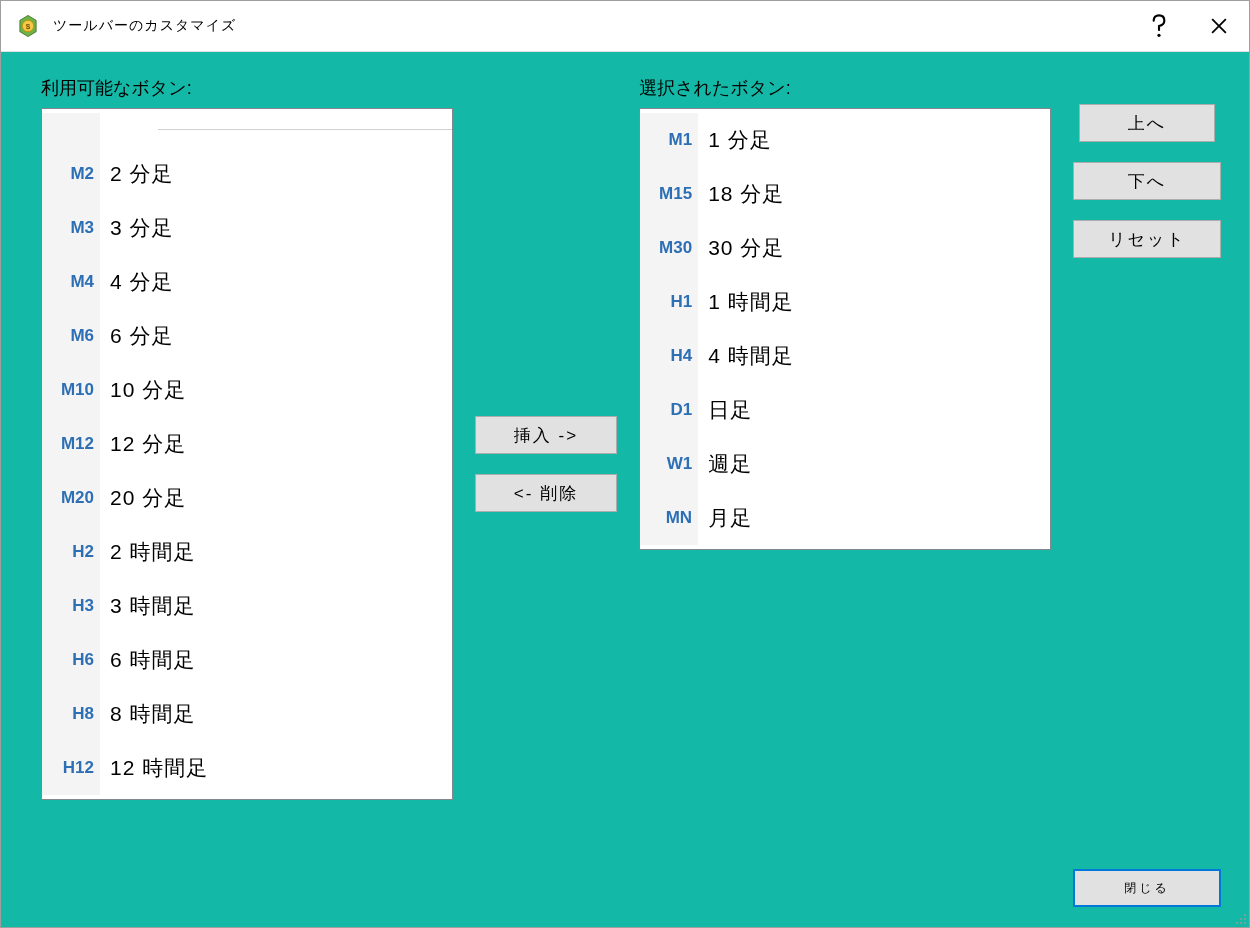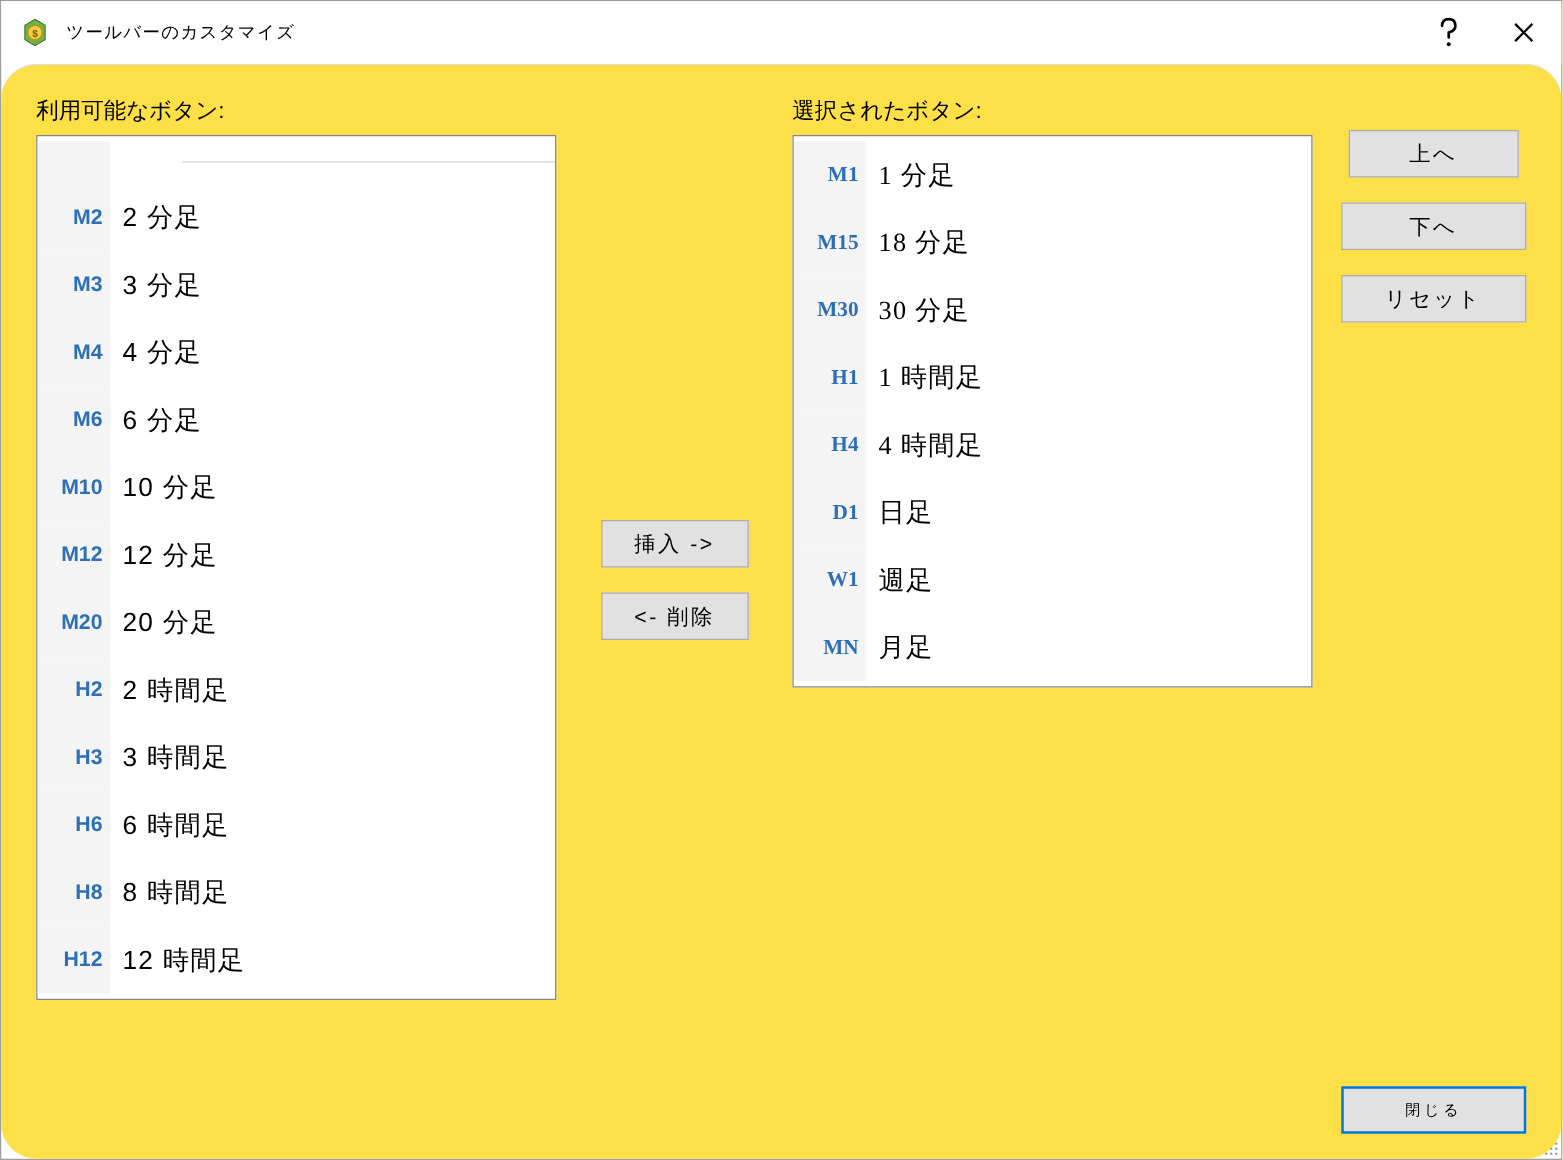--- a/index.html
+++ b/index.html
@@ -42,25 +42,24 @@
     height: 50px;
     display:flex;
     align-items:center;
     justify-content:center;
     background:transparent;
     border:none;
     cursor:pointer;
   }
   .client {
     flex:1;
-    background:#fde047;
+    background:#14b8a6;
     border-top:1px solid #e0e0e0;
     position:relative;
-    padding: 24px 28px 18px 28px;
-    border-radius: 28px;
+    padding: 24px 28px 18px 40px;
   }
   .cols {
     display:flex;
     align-items:flex-start;
     height:100%;
   }
   .col-list {
     display:flex;
     flex-direction:column;
   }
@@ -71,21 +70,21 @@
     margin-bottom:8px;
   }
   .listbox {
     flex:1;
     background:#ffffff;
     border:1px solid #828790;
     overflow:auto;
     padding:4px 0;
   }
   .listbox.left { height: 764px; }
-  .listbox.right { height: 764px; font-family: Liberation Serif, serif; }
+  .listbox.right { height: 764px; }
   .listbox .blank-first {
     height:34px;
     display:flex;
   }
   .listbox .blank-first .sep-cell{
     margin-left:58px;
     flex:1;
     border-bottom:1px solid #d0d0d0;
     height:17px;
   }
@@ -117,21 +116,21 @@
   .mid-btns {
     width:190px;
     display:flex;
     flex-direction:column;
     align-items:center;
     justify-content:center;
     gap:20px;
     margin-top:340px;
   }
   .std-btn {
-    width:118px;
+    width:142px;
     height:38px;
     background:#e1e1e1;
     border:1px solid #adadad;
     font-size:17px;
     letter-spacing:2px;
     cursor:pointer;
   }
   .right-btns {
     width:150px;
     display:flex;

